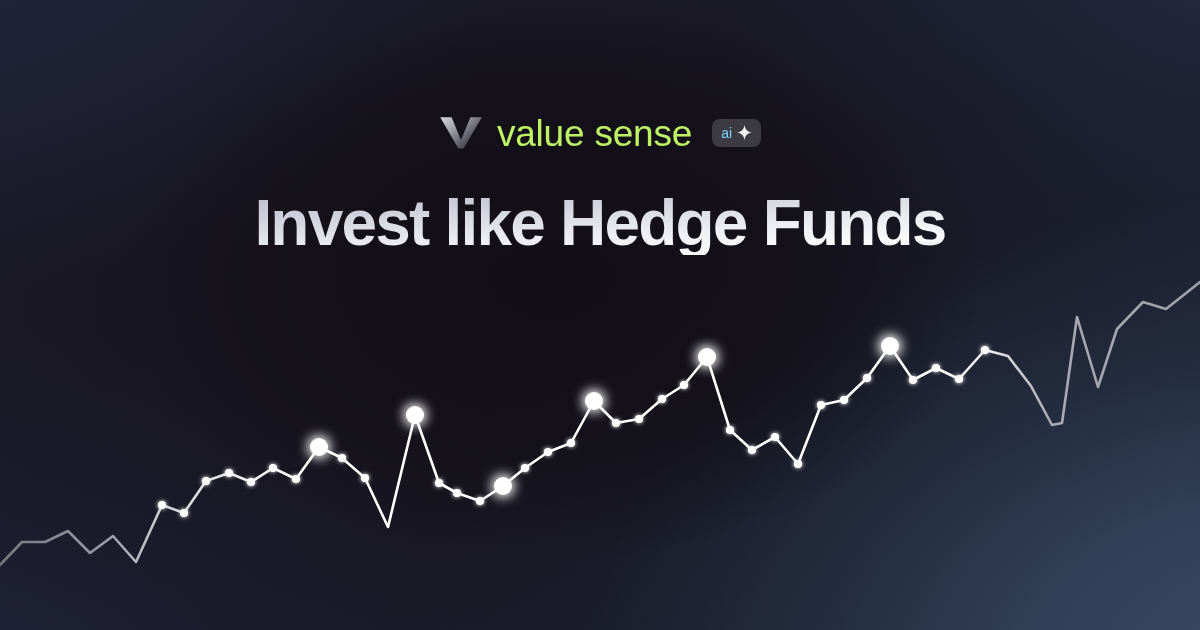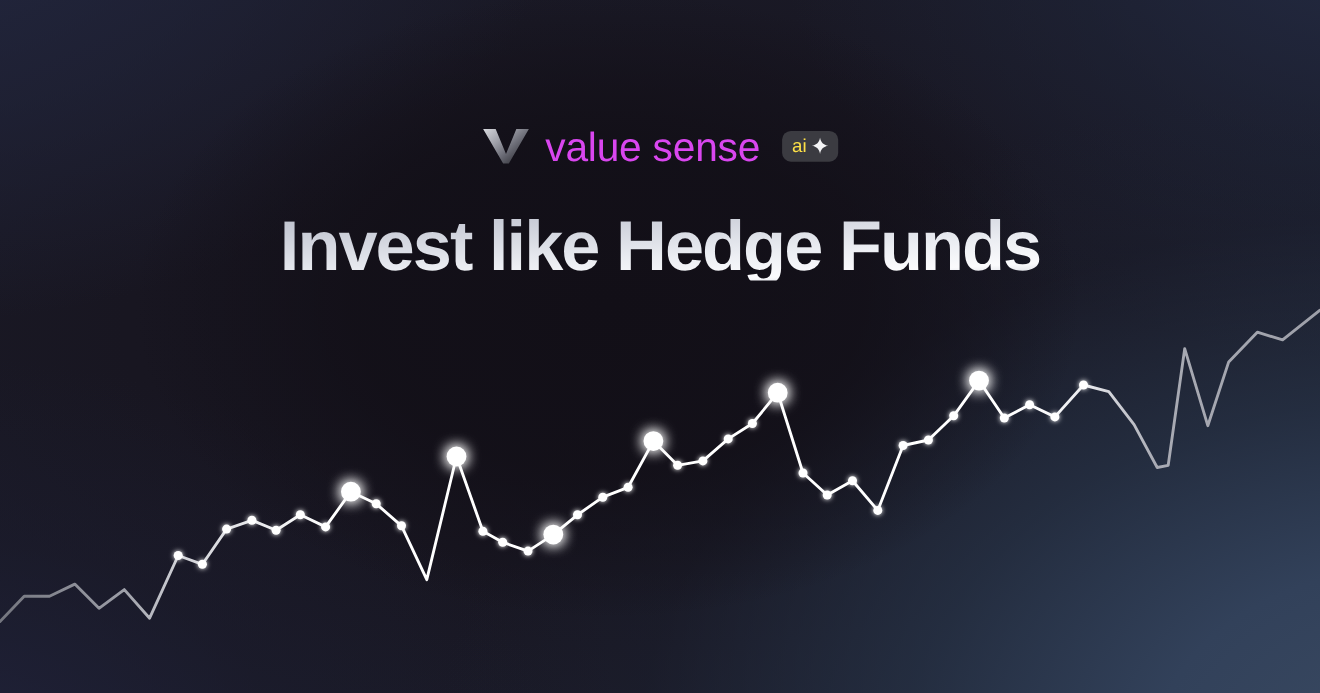--- a/index.html
+++ b/index.html
@@ -56,38 +56,38 @@
     display:flex;
     align-items:center;
     gap:14px;
     height:42px;
   }
   .brand-mark { display:block; width:44px; height:34px; }
   .brand-name {
     font-size:37px;
     font-weight:400;
     letter-spacing:-0.2px;
-    color:#d946ef;
+    color:#bef264;
     line-height:1;
     white-space:nowrap;
   }
   .ai-badge {
     margin-left:6px;
     display:inline-flex;
     align-items:center;
     gap:5px;
     background:#3b3b41;
     border-radius:8px;
     padding:5px 9px 6px 9px;
     height:28px;
   }
   .ai-badge-text {
-    font-size:17px;
+    font-size:14px;
     font-weight:400;
-    color:#fde047;
+    color:#7dd3fc;
     line-height:1;
     letter-spacing:0px;
   }
   .sparkle { display:block; width:15px; height:15px; }
 
   .headline {
     margin-top:37px;
     font-size:64px;
     font-weight:700;
     letter-spacing:-1.8px;

